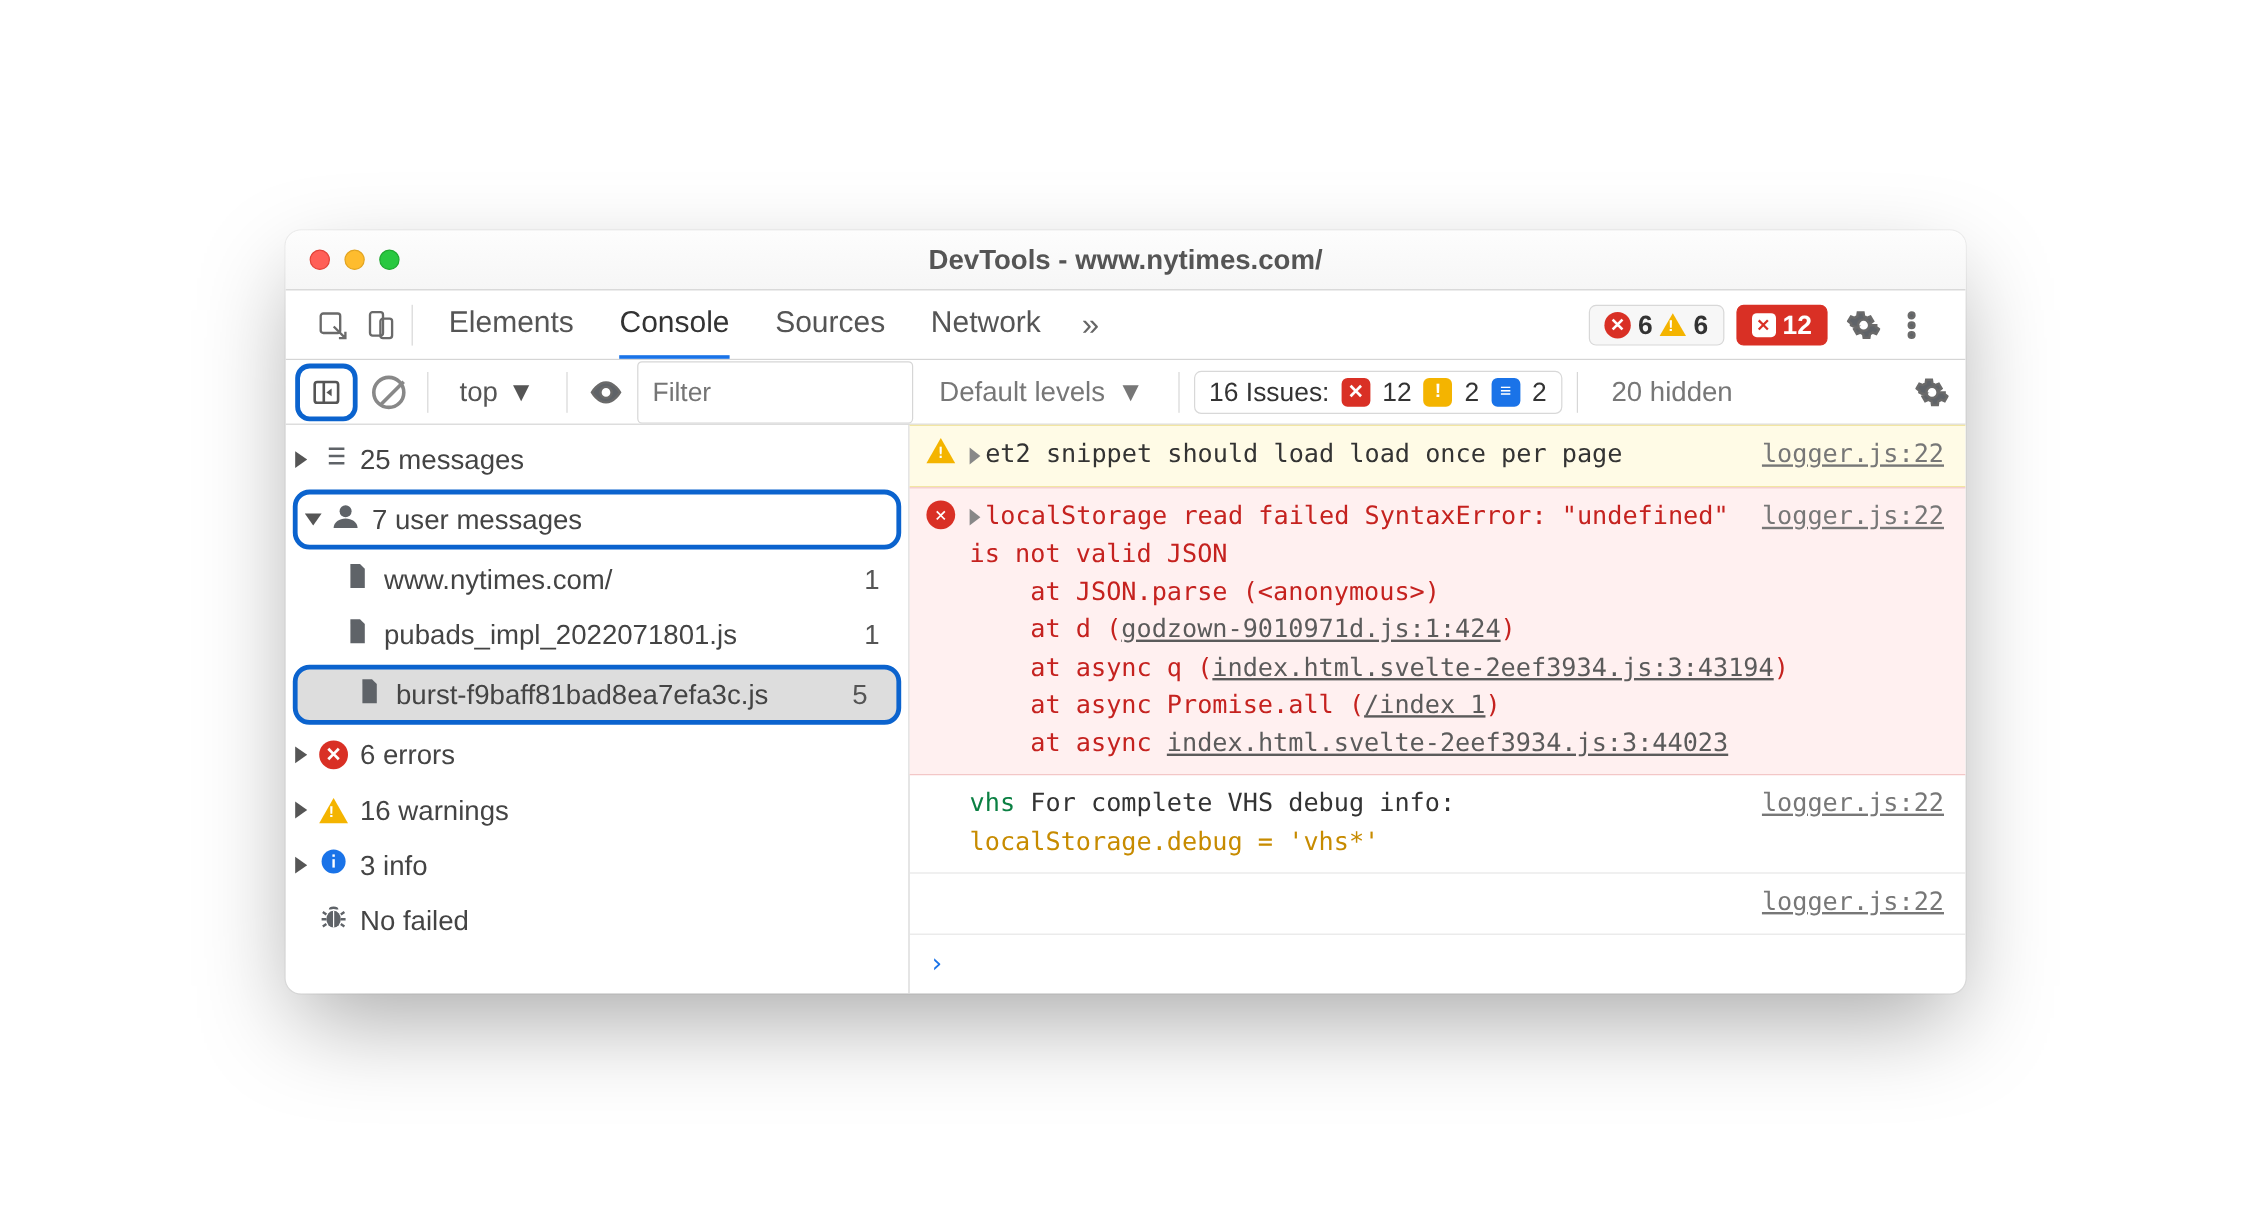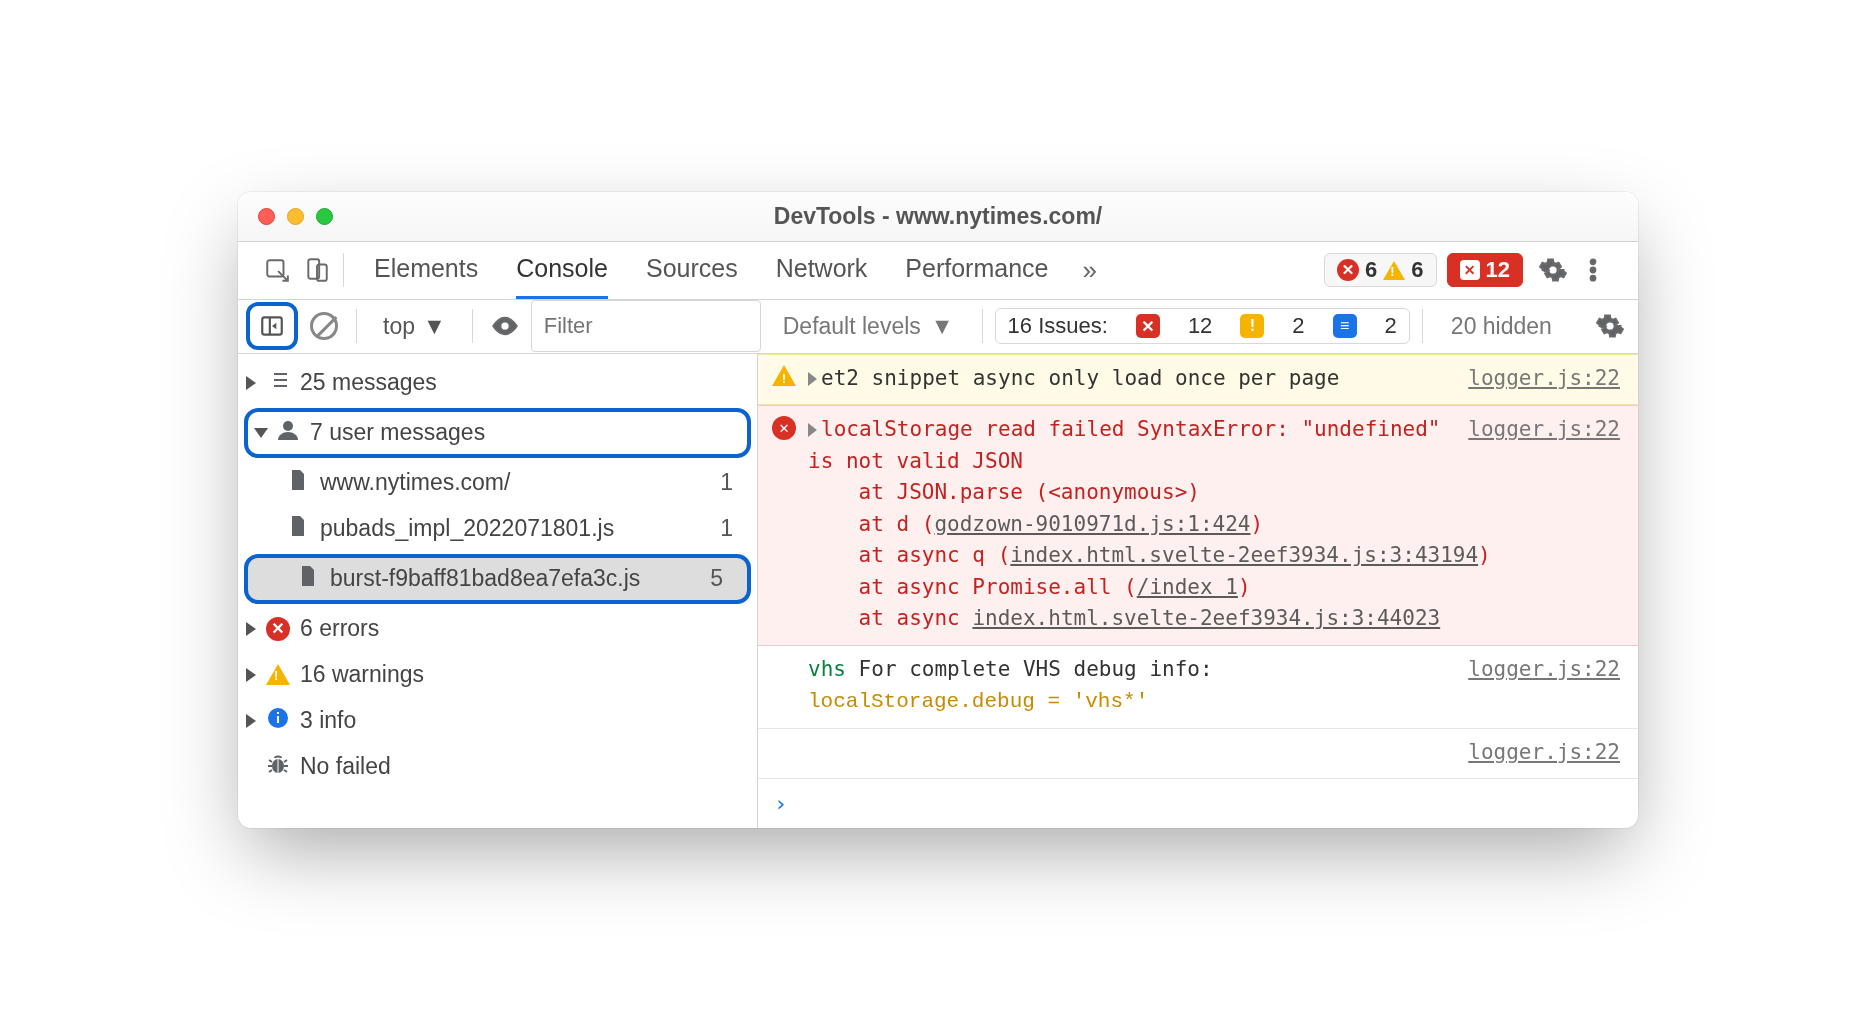--- a/index.html
+++ b/index.html
@@ -87,21 +87,21 @@
   }
   .noentry { width:28px; height:28px; border:3px solid #888; border-radius:50%; position:relative;}
   .noentry::after{ content:""; position:absolute; width:3px; height:28px; background:#888; left:12px; top:-2px; transform:rotate(45deg);}
   .ctx-select { display:flex; align-items:center; gap:8px; padding:0 14px; color:#555; font-size:23px; cursor:pointer;}
   .eye svg{ width:28px; height:28px; fill:#5f6368;}
   .filter-input {
     height:52px; width:230px; border:1px solid #d6d6d6; border-radius:4px;
     padding:0 12px; font-size:22px; color:#333;
   }
   .levels { color:#777; font-size:23px; display:flex; align-items:center; gap:10px; padding:0 16px; cursor:pointer;}
-  .issue-pill { display:flex; align-items:center; gap:28px; border:1px solid #d8d8d8; border-radius:6px; padding:4px 12px; font-size:22px; cursor:pointer;}
+  .issue-pill { display:flex; align-items:center; gap:10px; border:1px solid #d8d8d8; border-radius:6px; padding:4px 12px; font-size:22px; cursor:pointer;}
   .sq { width:24px; height:24px; border-radius:5px; display:inline-flex; align-items:center; justify-content:center; color:#fff; font-weight:700; font-size:16px;}
   .sq.red{background:#d93025;} .sq.amb{background:#f4b400;} .sq.blue{background:#1a73e8;}
   .hidden-txt { color:#777; font-size:23px; padding:0 16px;}
   
   .body { display:flex; min-height:460px;}
   .sidebar { width:520px; border-right:1px solid #d5d5d5; padding-top:6px;}
   .srow {
     display:flex; align-items:center; height:46px; padding:0 10px 0 8px;
     font-size:23px; color:#444; cursor:pointer; gap:10px;
   }
@@ -125,21 +125,21 @@
   .msg { border-bottom:1px solid #e7e7e7; padding:8px 18px 10px 14px; display:flex; gap:12px;}
   .msg.warn { background:#fffbe6; border-top:1px solid #f2e6a3; border-bottom:1px solid #f2e6a3;}
   .msg.err  { background:#fff0f0; border-top:1px solid #f3c7c7; border-bottom:1px solid #f3c7c7;}
   .msg .gutter{ width:24px; flex:none; display:flex; align-items:flex-start; padding-top:2px;}
   .msg .content{ flex:1; color:#333;}
   .msg.err .content{ color:#c5221f;}
   .msg .src { float:right; color:#777; text-decoration:underline;}
   .caret-r { display:inline-block; width:0;height:0;border-top:7px solid transparent;border-bottom:7px solid transparent;border-left:9px solid #888; vertical-align:middle; margin-right:4px;}
   .link-u{ text-decoration:underline; color:#5b5b5b;}
   .green{ color:#0b8043;}
-  .amber{ color:#c78b00;font-family:Liberation Mono, monospace;}
+  .amber{ color:#c78b00;}
   .prompt-row{ padding:8px 16px; color:#1a73e8; font-family:Menlo,monospace; font-size:22px;}
 </style>
 </head>
 <body>
 
 <div class="stage">
 <div class="window">
 
   <div class="titlebar">
     <div class="traffic">
@@ -163,21 +163,20 @@
             <rect x="12" y="7" width="9" height="15" rx="2"></rect>
           </svg>
     </div>
     <div class="divider-v"></div>
 
     <div class="tabs">
       <div class="tab">Elements</div>
       <div class="tab active">Console</div>
       <div class="tab">Sources</div>
       <div class="tab">Network</div>
-      <div class="tab">Performance</div>
     </div>
     <div class="more-chevron">»</div>
 
     <div class="spacer"></div>
 
     <div class="pill">
       <span class="badge-circ err">✕</span>
       <span>6</span>
       <span class="badge-tri"></span>
       <span>6</span>
@@ -336,21 +335,21 @@
     </div>
 
     <div class="msgs">
 
       <div class="msg warn">
         <div class="gutter">
               <span class="warn-ico"></span>
             </div>
         <div class="content">
           <span class="src">logger.js:22</span>
-          <span class="caret-r"></span><span>et2 snippet async only load once per page</span>
+          <span class="caret-r"></span><span>et2 snippet should load load once per page</span>
         </div>
       </div>
 
       <div class="msg err">
         <div class="gutter">
               <span class="err-icon">✕</span>
             </div>
         <div class="content">
           <span class="src">logger.js:22</span>
           <span class="caret-r"></span><span>localStorage read failed SyntaxError: "undefined" is not valid JSON</span><br>

